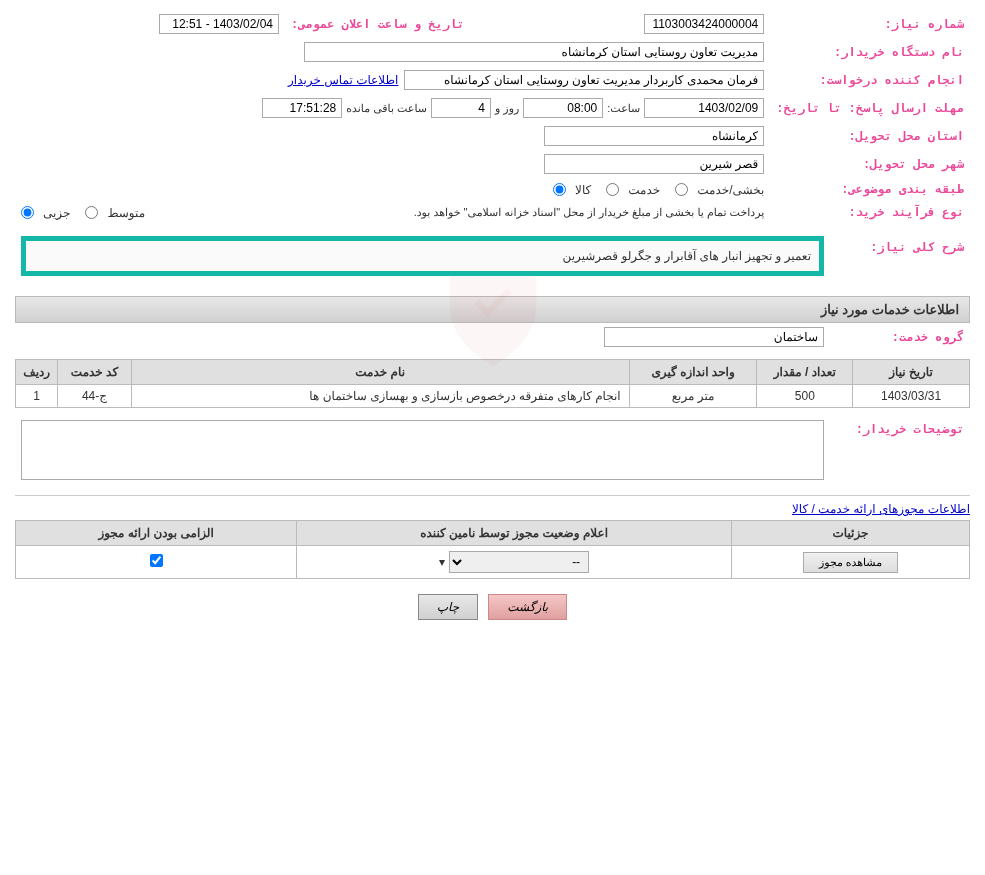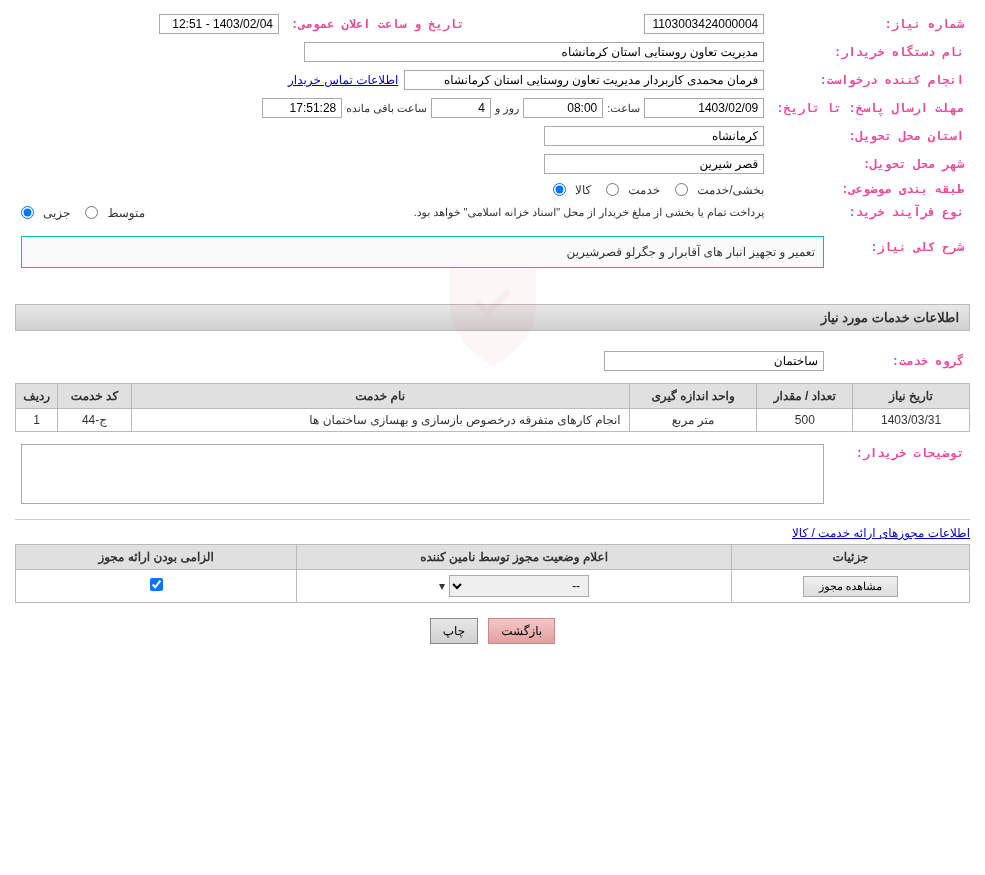--- a/index.html
+++ b/index.html
@@ -66,21 +66,21 @@
       align-items: center;
       gap: 6px;
       direction: rtl;
     }
     .section-title {
       background: linear-gradient(to bottom, #e8e8e8, #d0d0d0);
       border: 1px solid #bbb;
       padding: 5px 10px;
       font-weight: bold;
       font-size: 13px;
-      margin: 8px 0 16px 0;
+      margin: 8px 0 0 0;
       text-align: right;
     }
     .radio-group {
       display: flex;
       gap: 15px;
       direction: rtl;
       align-items: center;
     }
     .radio-item {
       display: flex;
@@ -130,25 +130,26 @@
       transform: translateX(-50%);
       opacity: 0.12;
     }
     .button-row {
       display: flex;
       justify-content: center;
       gap: 10px;
       margin: 15px 0;
     }
     .btn {
-      padding: 5px 12px;
+      padding: 5px 18px;
       border: 1px solid #aaa;
       cursor: pointer;
       font-family: Tahoma, Arial, sans-serif;
       font-size: 12px;
+      font-style: italic;
     }
     .btn-print {
       background: linear-gradient(to bottom, #e8e8e8, #d0d0d0);
       border-color: #888;
     }
     .btn-back {
       background: linear-gradient(to bottom, #f5c6c6, #e0a0a0);
       border-color: #c88;
     }
     .license-table {
@@ -195,23 +196,23 @@
       font-size: 11px;
       cursor: pointer;
       font-family: Liberation Serif, serif;
     }
     .divider {
       border: none;
       border-top: 1px solid #ccc;
       margin: 6px 0;
     }
     .inner-section {
-      border: 1px solid #14b8a6;
+      border: 5px solid #14b8a6;
       padding: 8px;
-      margin-bottom: 24px;
+      margin-bottom: 8px;
       background: #fafafa;
     }
     .date-time-row {
       display: flex;
       align-items: center;
       gap: 4px;
       direction: rtl;
     }
     .small-label {
       font-size: 11px;

